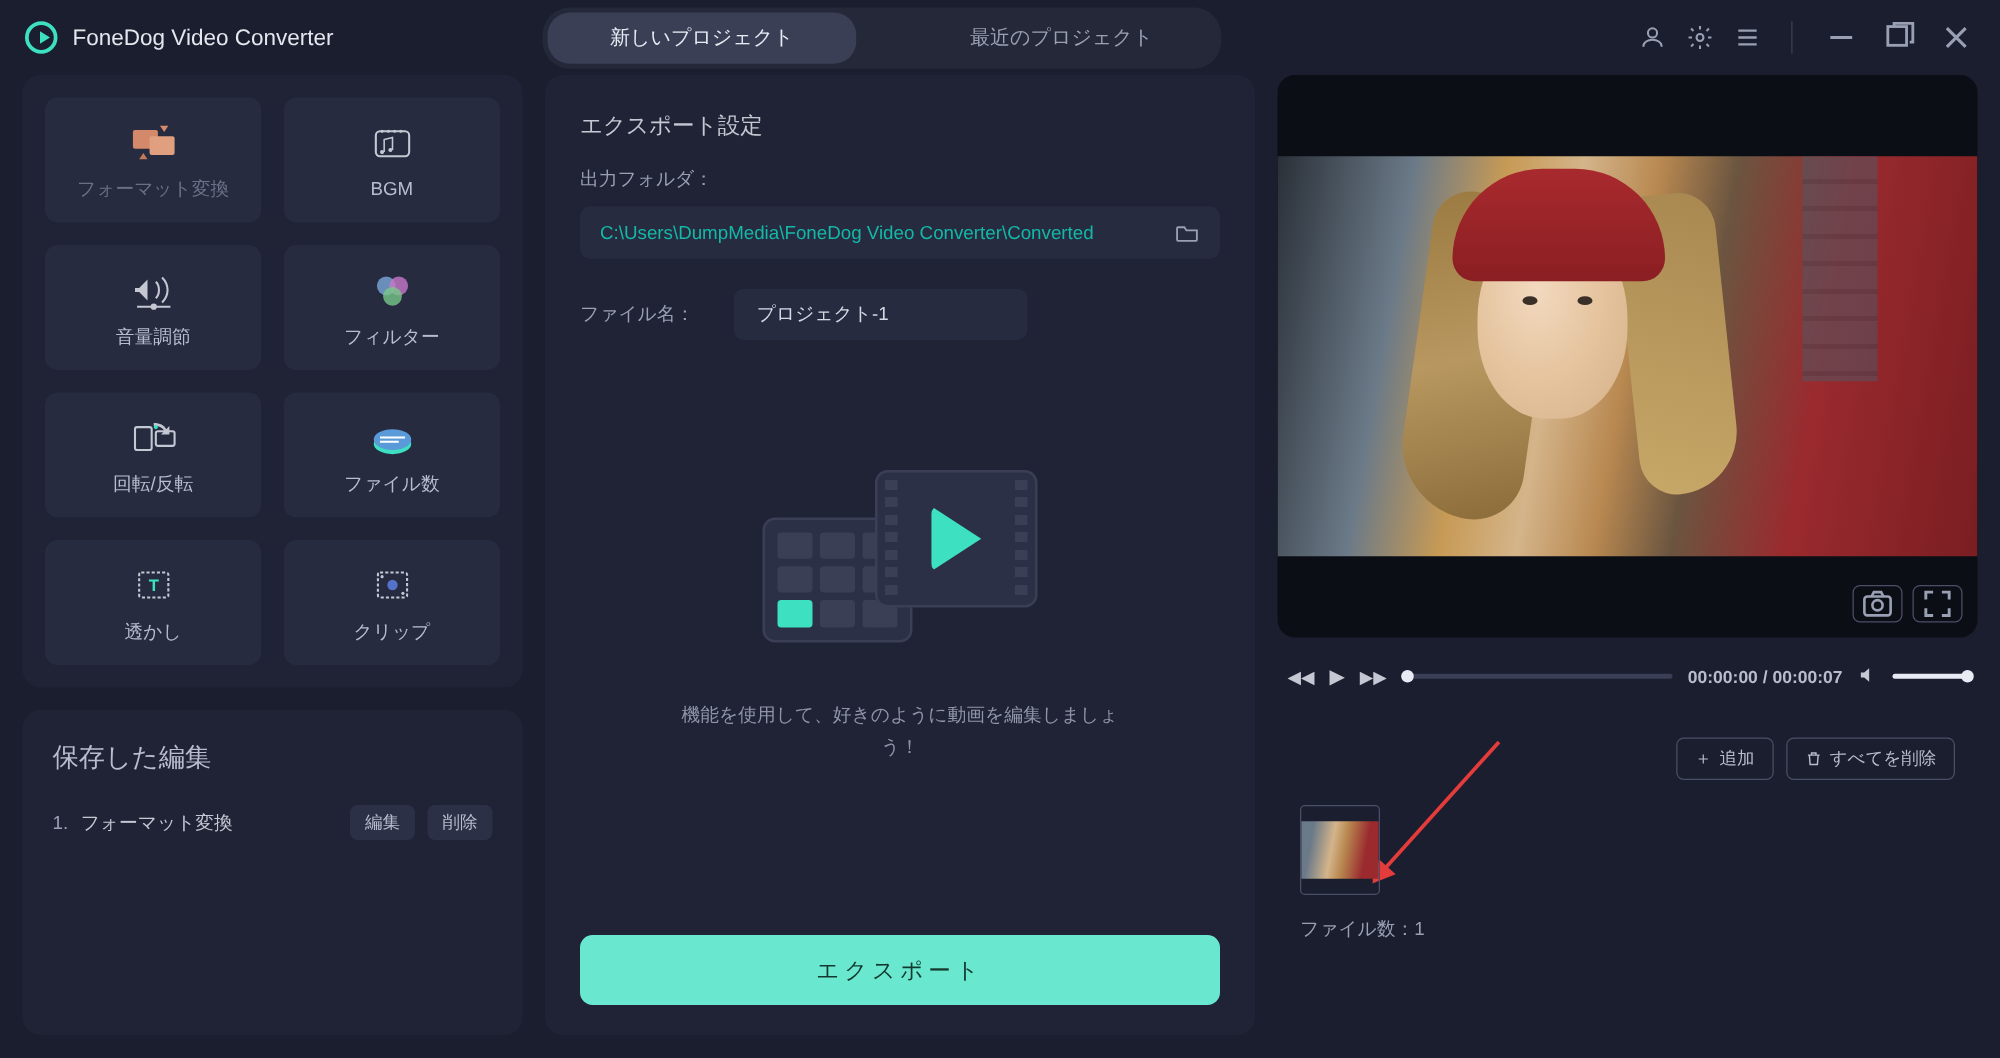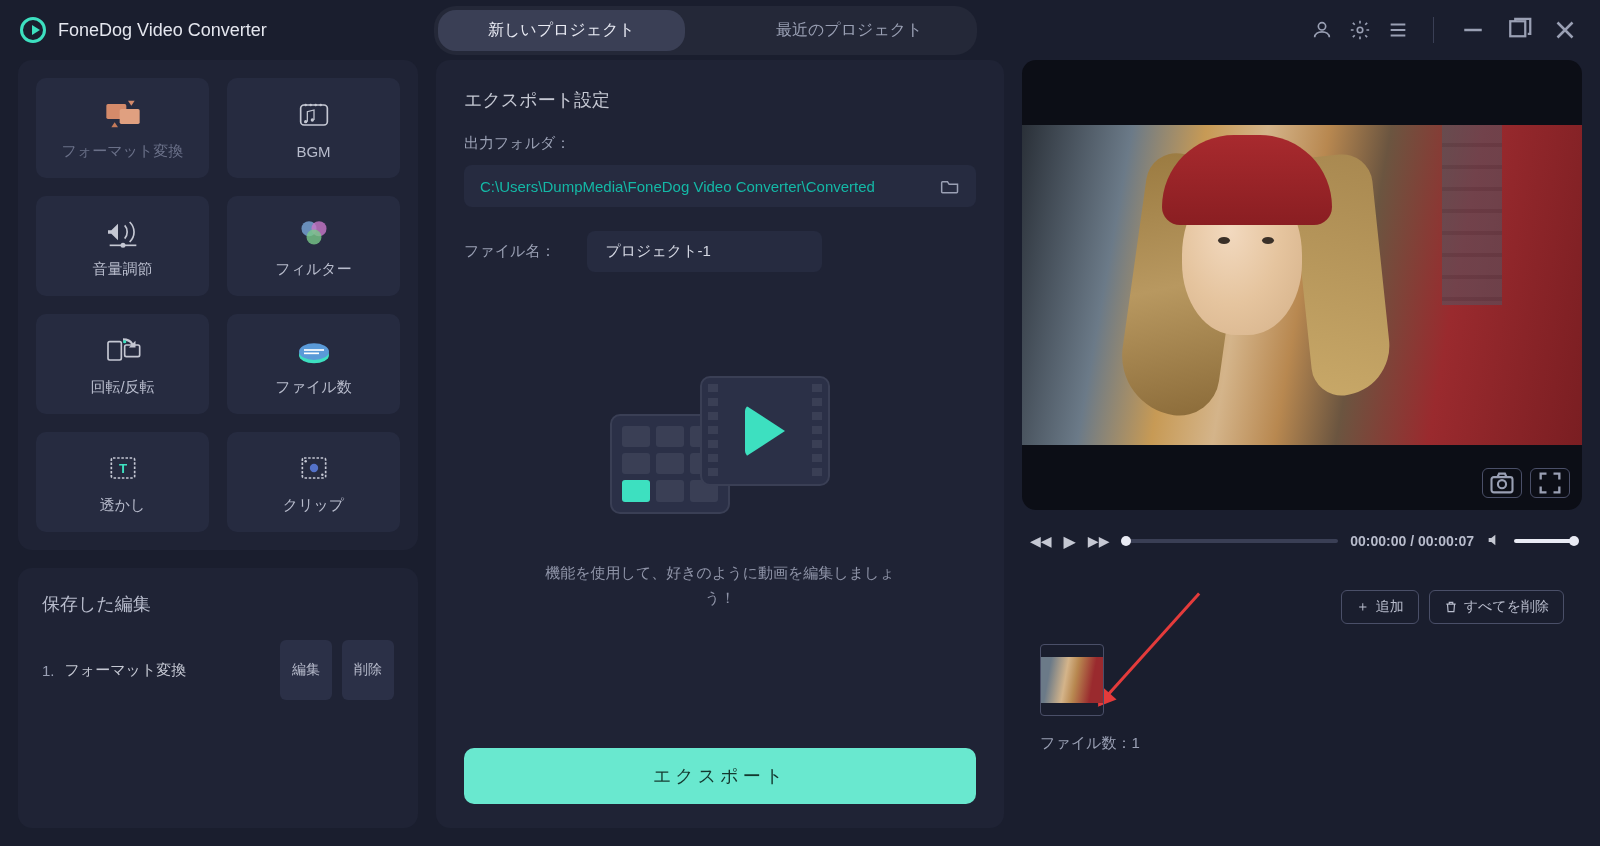--- a/index.html
+++ b/index.html
@@ -85,28 +85,28 @@
   justify-content: center;
   gap: 10px;
   cursor: pointer;
   color: #b8bccc;
   font-size: 15px;
 }
 .tool-card.muted { color: #6a7088; }
 .tool-icon { width: 40px; height: 36px; display:flex;align-items:center;justify-content:center; }
 
 .saved-panel { padding: 24px; flex: 1; }
-.saved-title { font-size: 18px; color: #b8bccc; margin-bottom: 24px; }
+.saved-title { font-size: 21px; color: #b8bccc; margin-bottom: 24px; }
 .saved-row { display: flex; align-items: center; gap: 10px; font-size: 15px; }
 .saved-row .idx { color: #9aa0b4; }
 .saved-row .lbl { color: #c5c8d3; flex: 1; }
 .mini-btn {
   background: #2b3047;
   border-radius: 6px;
-  padding: 21px 12px;
+  padding: 5px 12px;
   font-size: 14px;
   cursor: pointer;
   color: #b8bccc;
 }
 
 
 .middle { flex: 1; padding: 28px 28px 24px 28px; display: flex; flex-direction: column; position: relative; }
 .section-title { font-size: 18px; color: #c5c8d3; margin-bottom: 22px; }
 .field-label { font-size: 15px; color: #9aa0b4; margin-bottom: 12px; }
 .path-box {

